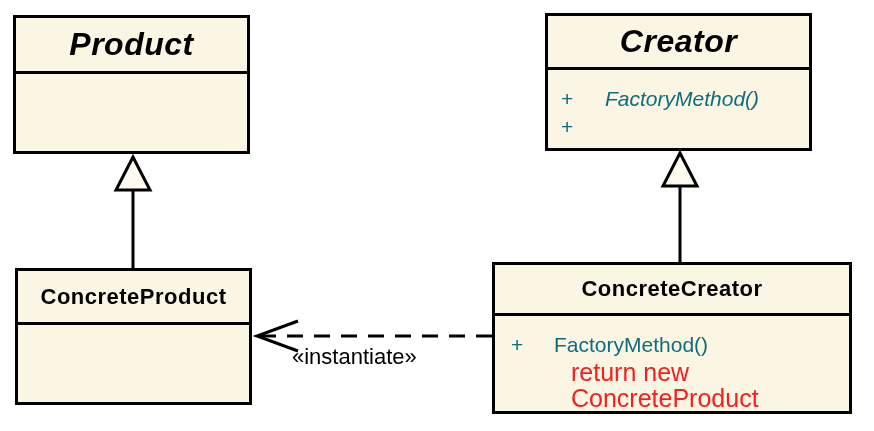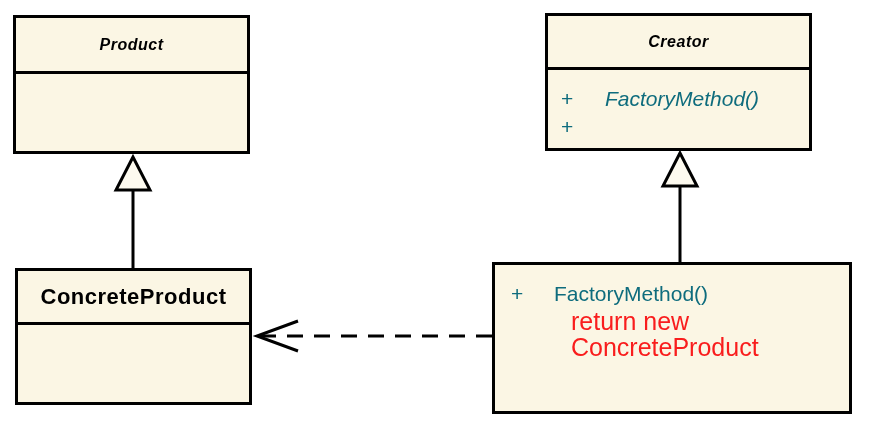--- a/index.html
+++ b/index.html
@@ -23,21 +23,21 @@
   .uml-class{
     position:absolute;background:var(--box-fill);
     border:3px solid var(--border);box-sizing:border-box;
   }
   .class-title{
     border-bottom:3px solid var(--border);box-sizing:content-box;
     display:flex;align-items:center;justify-content:center;
     font-weight:bold;color:var(--title-text);letter-spacing:.5px;
   }
   .abstract-name{font-style:italic;}
-  .title-lg{font-size:16px;}
+  .title-lg{font-size:32px;}
   .title-md{font-size:22px;}
   .methods{padding-top:15px;}
   .method-row{display:flex;font-size:21px;line-height:28px;color:var(--method-text);}
   .method-vis{flex:0 0 auto;text-align:left;}
   .creator-pad .method-row{padding-left:13px;}
   .creator-pad .method-vis{width:44px;}
   .cc-pad .method-row{padding-left:16px;}
   .cc-pad .method-vis{width:43px;}
   .abstract-method{font-style:italic;}
   .note-line{color:var(--note-text);font-size:25px;line-height:26px;margin-left:76px;}
@@ -82,24 +82,26 @@
       </div>
     </div>
   </div>
 
   <div class="uml-class" style="left:15px;top:268px;width:237px;height:137px;">
     <div class="class-title title-md" style="height:51px;">ConcreteProduct</div>
     <div></div>
   </div>
 
   <div class="uml-class" style="left:492px;top:262px;width:360px;height:152px;">
+    <div class="class-title title-md" style="height:48px;">ConcreteCreator</div>
     <div class="methods cc-pad">
       <div class="method-row">
         <span class="method-vis">+</span>
         <span>FactoryMethod()</span>
       </div>
       <div class="note-line">return new</div>
       <div class="note-line">ConcreteProduct</div>
     </div>
   </div>
 
+  <div class="edge-label" style="left:292px;top:344px;">«instantiate»</div>
 
 </div>
 
 </body></html>

